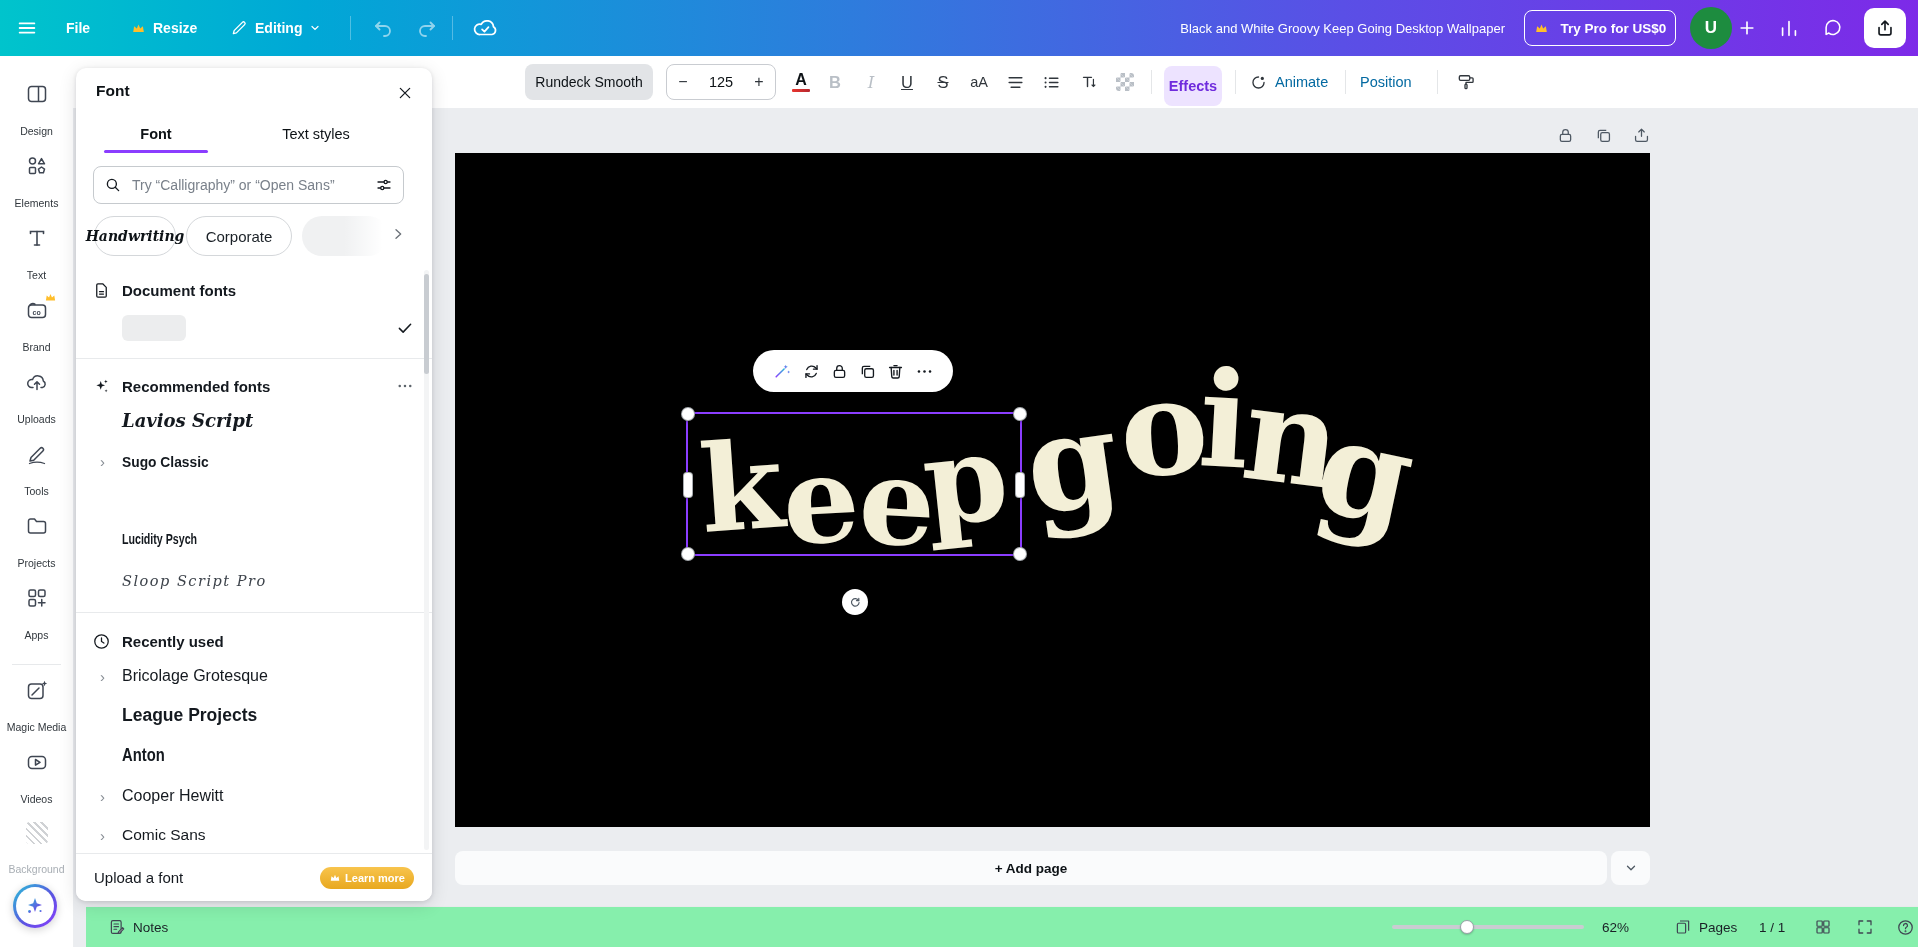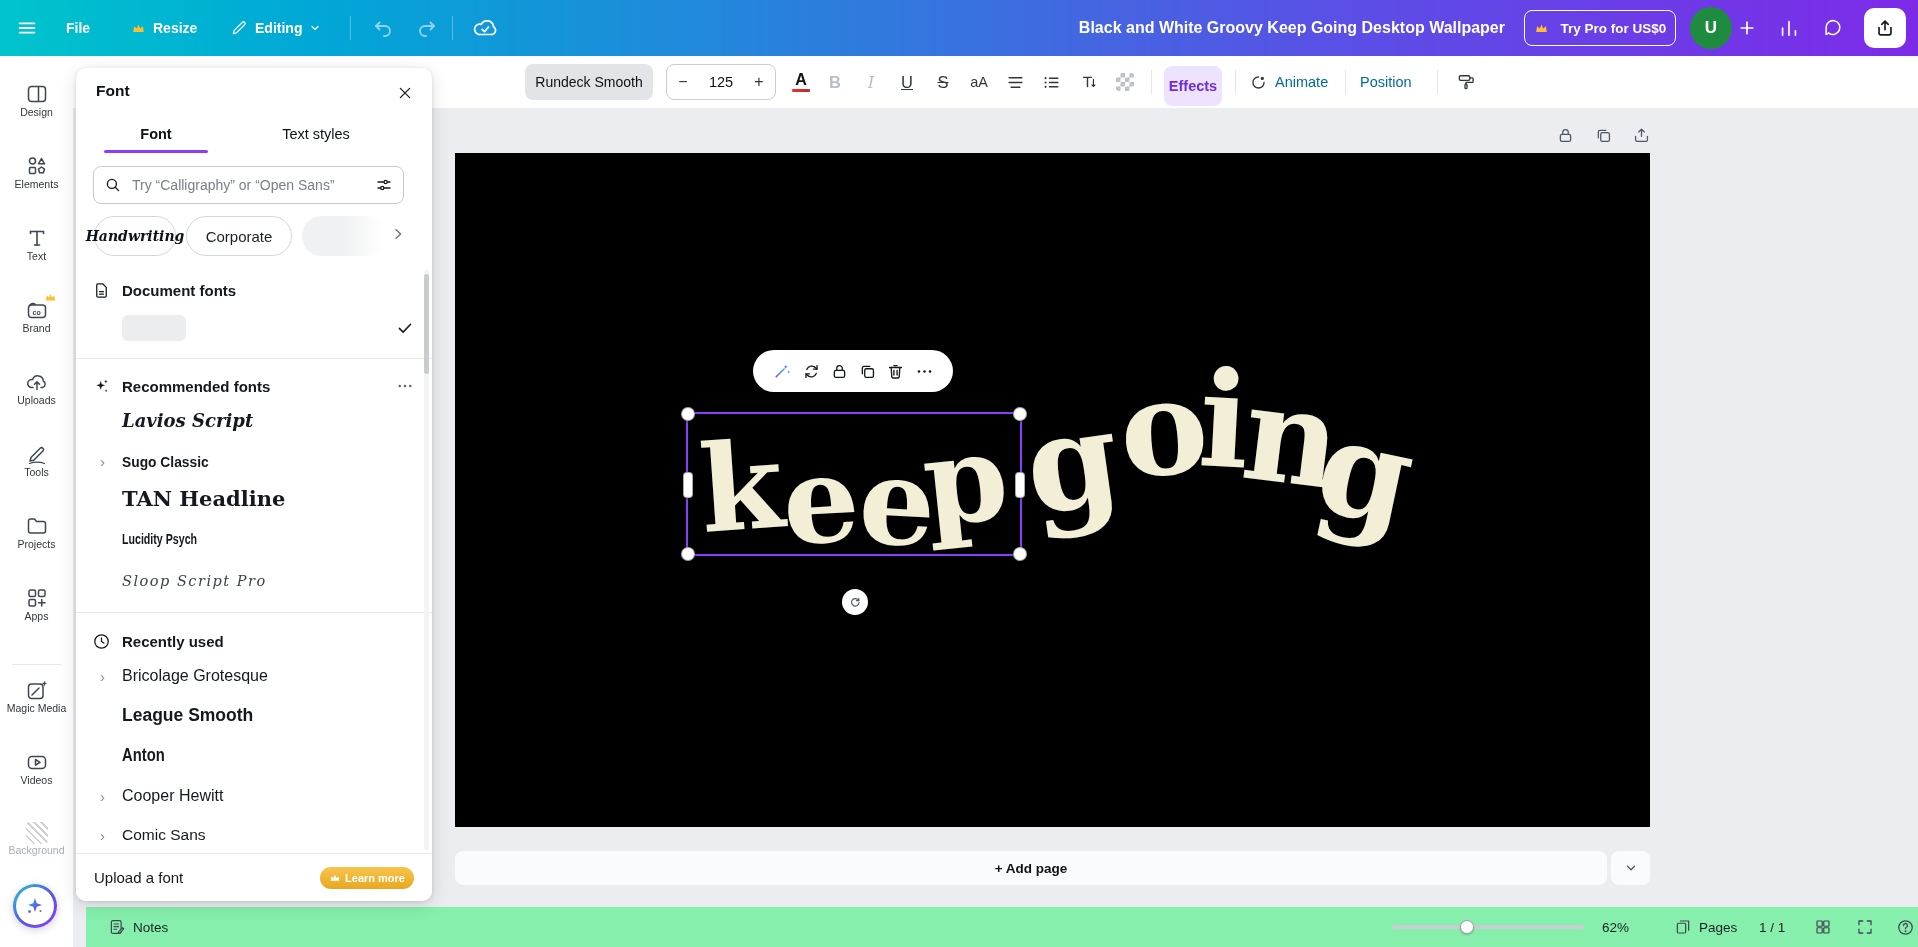--- a/index.html
+++ b/index.html
@@ -9,33 +9,33 @@
   svg{display:block;}
 
   
   #topbar{left:0;top:0;width:1918px;height:56px;
     background:linear-gradient(90deg,#00c4cc 0%,#00a8d6 16%,#2f7bdd 45%,#5a4fe6 70%,#7d2ae8 100%);}
   .tb-item{position:absolute;top:0;height:56px;display:flex;align-items:center;color:#fff;
            font-size:14px;font-weight:700;gap:7px;cursor:pointer;}
   .tb-sep{position:absolute;top:16px;width:1px;height:24px;background:rgba(255,255,255,.3);}
   .tb-dim{opacity:.55;}
   #tb-title{position:absolute;top:0;height:56px;right:413px;display:flex;align-items:center;
-            color:#fff;font-size:16px;font-weight:700;}
+            color:#fff;font-size:13px;font-weight:400;}
   #try-pro{position:absolute;left:1524px;top:10px;width:152px;height:36px;border:1.5px solid #fff;
            border-radius:8px;display:flex;align-items:center;justify-content:center;gap:12px;
            color:#fff;font-size:13.5px;font-weight:700;cursor:pointer;box-sizing:border-box;}
   #avatar{position:absolute;left:1690px;top:7px;width:42px;height:42px;border-radius:50%;
           display:flex;align-items:center;justify-content:center;color:#fff;font-size:17px;font-weight:700;cursor:pointer;}
   #share-btn{position:absolute;left:1864px;top:8px;width:42px;height:40px;background:#fff;border-radius:10px;
              display:flex;align-items:center;justify-content:center;cursor:pointer;}
 
   
   #rail{left:0;top:56px;width:73px;height:891px;background:#fff;border-right:1px solid #eceef0;}
   .rail-item{position:absolute;left:0;width:73px;height:64px;display:flex;flex-direction:column;
-             align-items:center;gap:0;cursor:pointer;text-align:center;}
+             align-items:center;gap:19px;cursor:pointer;text-align:center;}
   .rail-label{font-size:10.5px;color:#31373d;}
   .rail-faded .rail-label{color:#a8aeb4;}
   .rail-divider{position:absolute;left:12px;width:49px;height:1px;background:#e7e9eb;}
   #bg-swatch{width:22px;height:22px;border-radius:4px;
      background:repeating-linear-gradient(45deg,#a9adb2 0 2px,#fff 2px 5px);opacity:.55;}
   #ai-btn{position:absolute;left:13px;top:884px;width:44px;height:44px;border-radius:50%;
      background:linear-gradient(135deg,#29c3d7,#5a55e0 55%,#8b3dff);padding:3px;box-sizing:border-box;cursor:pointer;
      box-shadow:0 2px 8px rgba(0,0,0,.18);z-index:60;}
   #ai-btn-inner{width:100%;height:100%;border-radius:50%;background:#fff;display:flex;align-items:center;justify-content:center;}
 
@@ -470,23 +470,20 @@
             </svg>
         </span>
       </div>
       <div class="fp-row" style="top:136px;">
         <span class="fp-name fs-lavios">Lavios Script</span>
       </div>
       <div class="fp-row" style="top:177px;">
         <span class="fp-chev">›</span>
         <span class="fp-name fs-sugo">Sugo Classic</span>
       </div>
-      <div class="fp-row" style="top:214px;">
-        <span class="fp-name fs-tan">TAN Headline</span>
-      </div>
       <div class="fp-row" style="top:255px;">
         <span class="fp-name fs-lucidity">Lucidity Psych</span>
       </div>
       <div class="fp-row" style="top:297px;">
         <span class="fp-name fs-sloop">Sloop Script Pro</span>
       </div>
       <div class="fp-div" style="top:344px;"></div>
 
       <div class="fp-row" style="top:357px;">
         <span class="fp-icon">
@@ -495,21 +492,21 @@
               <path d="M12 7.5V12l3 2"></path>
             </svg>
         </span>
         <span class="fp-name fp-head">Recently used</span>
       </div>
       <div class="fp-row" style="top:392px;">
         <span class="fp-chev">›</span>
         <span class="fp-name fs-bricolage">Bricolage Grotesque</span>
       </div>
       <div class="fp-row" style="top:431px;">
-        <span class="fp-name fs-league">League Smooth</span>
+        <span class="fp-name fs-league">League Projects</span>
       </div>
       <div class="fp-row" style="top:471px;">
         <span class="fp-name fs-anton">Anton</span>
       </div>
       <div class="fp-row" style="top:512px;">
         <span class="fp-chev">›</span>
         <span class="fp-name fs-cooper">Cooper Hewitt</span>
       </div>
       <div class="fp-row" style="top:551px;">
         <span class="fp-chev">›</span>

